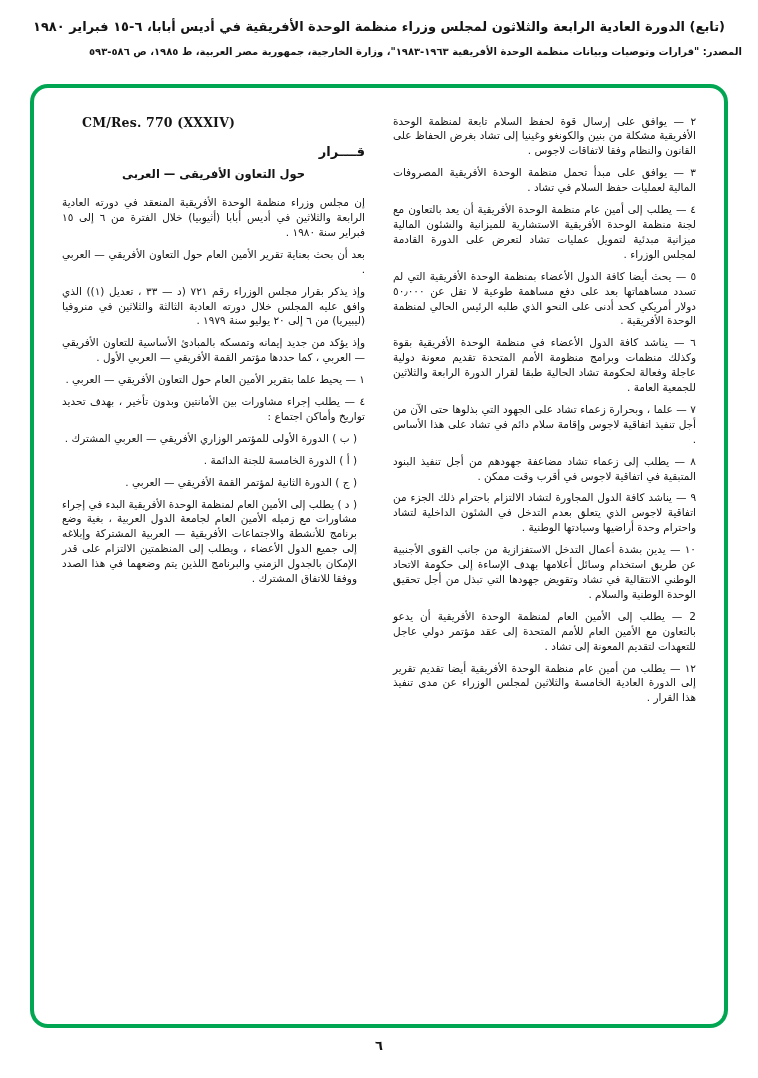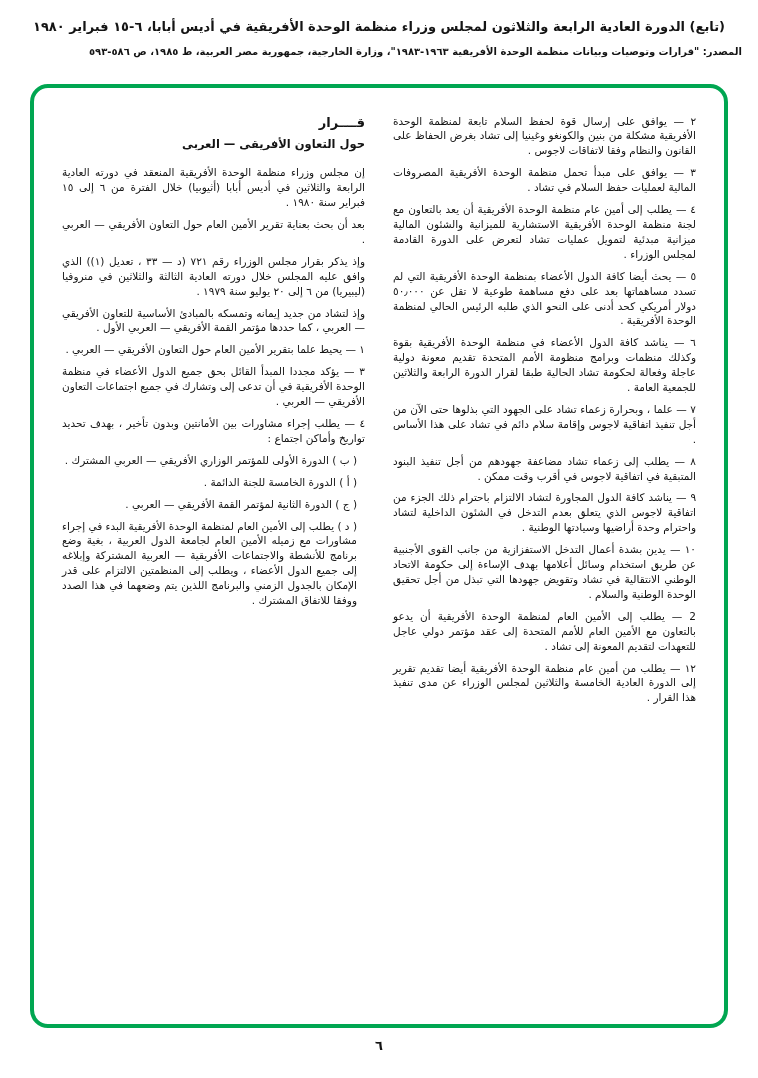--- a/index.html
+++ b/index.html
@@ -53,21 +53,21 @@
     font-family: "DejaVu Serif", serif;
     font-size: 12.5px; font-weight: bold;
     letter-spacing: 0.2px;
     padding-left: 20px; margin-bottom: 12px;
   }
   .res-title {
     text-align: right; font-size: 13px;
     font-weight: bold; margin-bottom: 4px;
   }
   .res-subtitle {
-    text-align: right; font-size: 11.5px;
+    text-align: center; font-size: 11.5px;
     font-weight: bold; margin-bottom: 13px;
   }
   .page-footer { text-align: center; margin-top: 7px; }
   .page-num { font-size: 13px; font-weight: bold; }
 </style>
 </head>
 <body>
 
 <div class="page">
 
@@ -131,47 +131,43 @@
           <span>إلى الأمين العام لمنظمة الوحدة الأفريقية أن يدعو بالتعاون مع الأمين العام للأمم المتحدة إلى عقد مؤتمر دولي عاجل للتعهدات لتقديم المعونة إلى تشاد .</span>
         </p>
         <p class="para">
           <span class="num">١٢ —</span>
           <span class="lead">يطلب</span>
           <span>من أمين عام منظمة الوحدة الأفريقية أيضا تقديم تقرير إلى الدورة العادية الخامسة والثلاثين لمجلس الوزراء عن مدى تنفيذ هذا القرار .</span>
         </p>
       </section>
 
       <section class="col col-left">
+        <div class="doc-ref">CM/Res. 770 (XXXIV)</div>
         <h1 class="res-title">قــــرار</h1>
         <h2 class="res-subtitle">حول التعاون الأفريقى — العربى</h2>
 
         <p class="para">
           <span>إن مجلس وزراء منظمة الوحدة الأفريقية المنعقد في دورته العادية الرابعة والثلاثين في أديس أبابا (أثيوبيا) خلال الفترة من ٦ إلى ١٥ فبراير سنة ١٩٨٠ .</span>
         </p>
         <p class="para">
           <span class="lead">بعد أن بحث بعناية</span>
           <span>تقرير الأمين العام حول التعاون الأفريقي — العربي .</span>
         </p>
         <p class="para">
           <span class="lead">وإذ يذكر</span>
           <span>بقرار مجلس الوزراء رقم ٧٢١ (د — ٣٣ ، تعديل (١)) الذي وافق عليه المجلس خلال دورته العادية الثالثة والثلاثين في منروفيا (ليبيريا) من ٦ إلى ٢٠ يوليو سنة ١٩٧٩ .</span>
         </p>
         <p class="para">
-          <span class="lead">وإذ لتشاد من جديد</span>
+          <span class="lead">وإذ يؤكد من جديد</span>
           <span>إيمانه وتمسكه بالمبادئ الأساسية للتعاون الأفريقي — العربي ، كما حددها مؤتمر القمة الأفريقي — العربي الأول .</span>
         </p>
         <p class="para">
           <span class="num">١ —</span>
           <span class="lead">يحيط علما</span>
           <span>بتقرير الأمين العام حول التعاون الأفريقي — العربي .</span>
-        </p>
-        <p class="para">
-          <span class="num">٣ —</span>
-          <span class="lead">يؤكد مجددا</span>
-          <span>المبدأ القائل بحق جميع الدول الأعضاء في منظمة الوحدة الأفريقية في أن تدعى إلى وتشارك في جميع اجتماعات التعاون الأفريقي — العربي .</span>
         </p>
         <p class="para">
           <span class="num">٤ —</span>
           <span class="lead">يطلب</span>
           <span>إجراء مشاورات بين الأمانتين وبدون تأخير ، بهدف تحديد تواريخ وأماكن اجتماع :</span>
         </p>
         <p class="para sub">
           <span class="num">( ب )</span>
           <span>الدورة الأولى للمؤتمر الوزاري الأفريقي — العربي المشترك .</span>
         </p>

